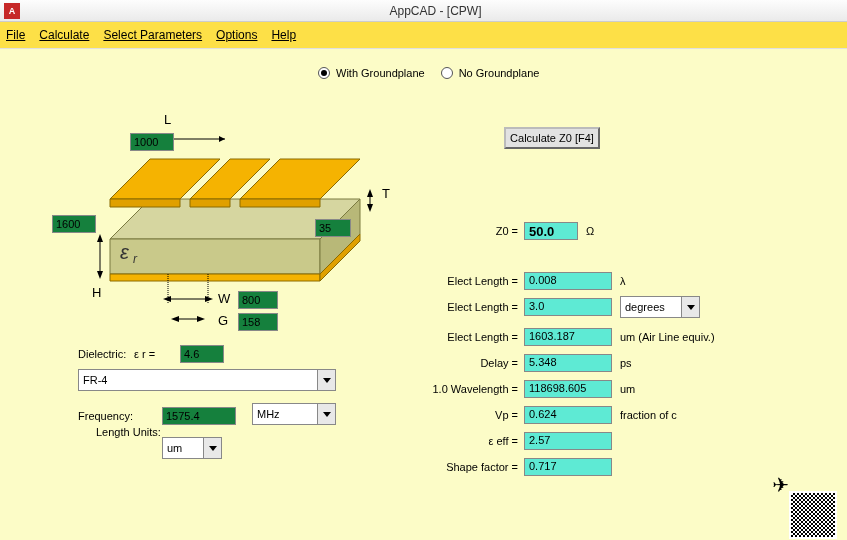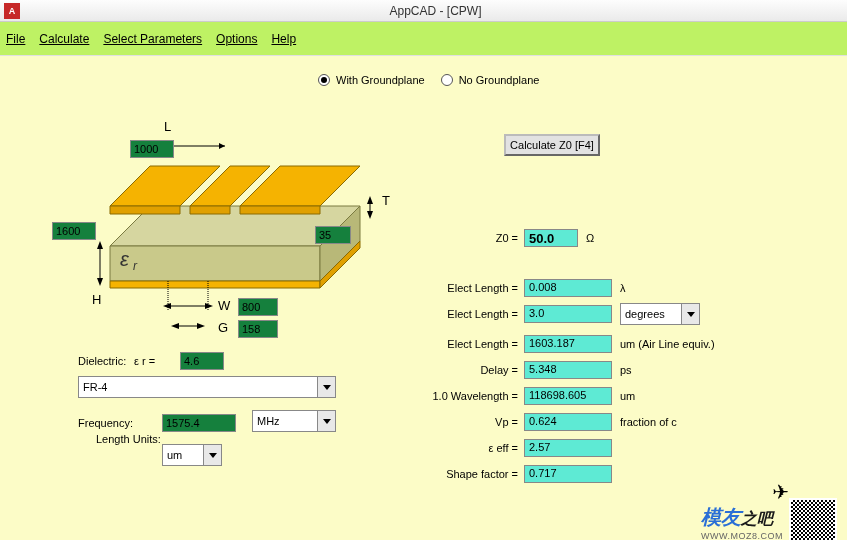--- a/index.html
+++ b/index.html
@@ -1,20 +1,20 @@
 <!DOCTYPE html>
 <html><head>
 <meta charset="utf-8">
 <style>
 * { box-sizing: border-box; margin: 0; padding: 0; }
 body { font-family: "Microsoft Sans Serif", Arial, sans-serif; font-size: 12px; background: #fff; width: 847px; height: 540px; overflow: hidden; }
 .titlebar { height: 22px; background: linear-gradient(#fdfdfd,#eaeaea); border-bottom: 1px solid #ccc; display: flex; align-items: center; }
 .titlebar-icon { width: 16px; height: 16px; background: #c62828; margin: 0 4px; display: flex; align-items: center; justify-content: center; color: #fff; font-size: 9px; font-weight: bold; }
 .titlebar-title { flex: 1; text-align: center; font-size: 12px; color: #333; }
-.menubar { height: 34px; background: #bef264; display: flex; align-items: center; padding: 0 6px; border-bottom: 1px solid #e0e0e0; }
+.menubar { height: 27px; background: #fde047; display: flex; align-items: center; padding: 0 6px; border-bottom: 1px solid #e0e0e0; }
 .menubar span { margin-right: 14px; cursor: default; }
 .menubar span u { text-decoration: underline; }
 .client { position: relative; width: 847px; height: 496px; background: #fcfcc7; }
 .heading { position: absolute; left: 28px; top: 12px; font-family: Arial, sans-serif; font-size: 24px; color: #000; }
 .radio-group { position: absolute; left: 318px; top: 18px; display: flex; align-items: center; gap: 4px; }
 .radio { width: 12px; height: 12px; border: 1px solid #555; border-radius: 50%; background: #fff; display: inline-flex; align-items: center; justify-content: center; margin-right: 2px; }
 .radio.checked::after { content: ""; width: 6px; height: 6px; background: #000; border-radius: 50%; }
 .radio-label { font-size: 11px; margin-right: 12px; }
 .calc-btn { position: absolute; left: 504px; top: 78px; width: 96px; height: 22px; border: 2px outset #bbb; background: #e2e2e2; font-size: 11px; text-align: center; line-height: 18px; cursor: pointer; }
 .diagram { position: absolute; left: 60px; top: 50px; width: 340px; height: 230px; }
@@ -189,22 +189,16 @@
     <div class="result-label">ε eff =</div>
     <div class="result-box">2.57</div>
   </div>
   <div class="result-row" style="top:408px;">
     <div class="result-label">Shape factor =</div>
     <div class="result-box">0.717</div>
   </div>
 
   <div class="plane">✈</div>
   <div class="watermark">
-    <div>
-      <div class="brand">
-        <span>模友</span><span class="cn">之吧</span>
-      </div>
-      <div class="brand-url">WWW.MOZ8.COM</div>
-    </div>
     <div class="qr"></div>
   </div>
 
 </div>
 
 </body></html>

